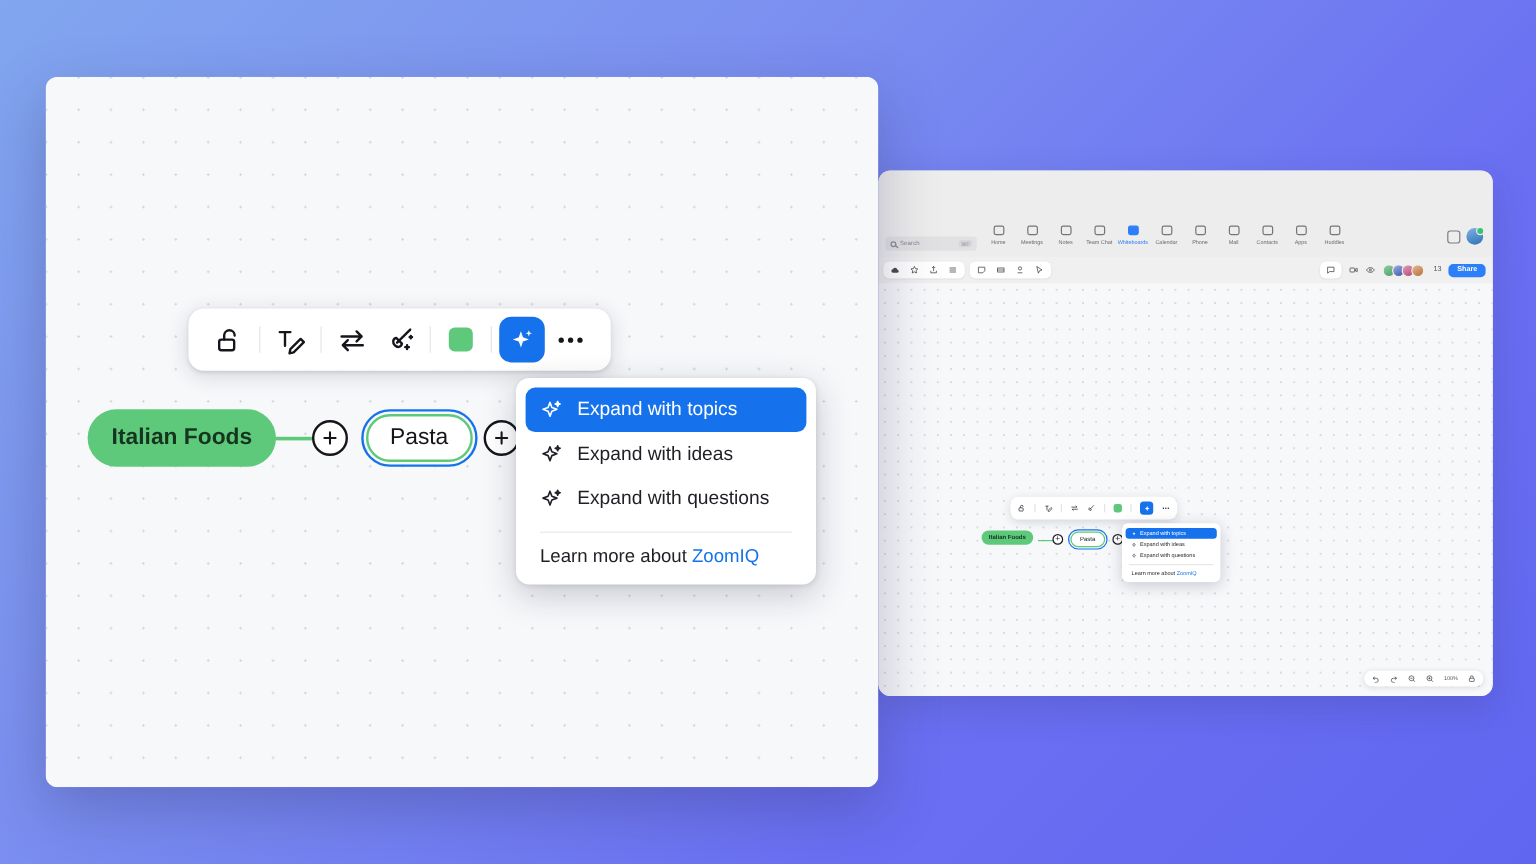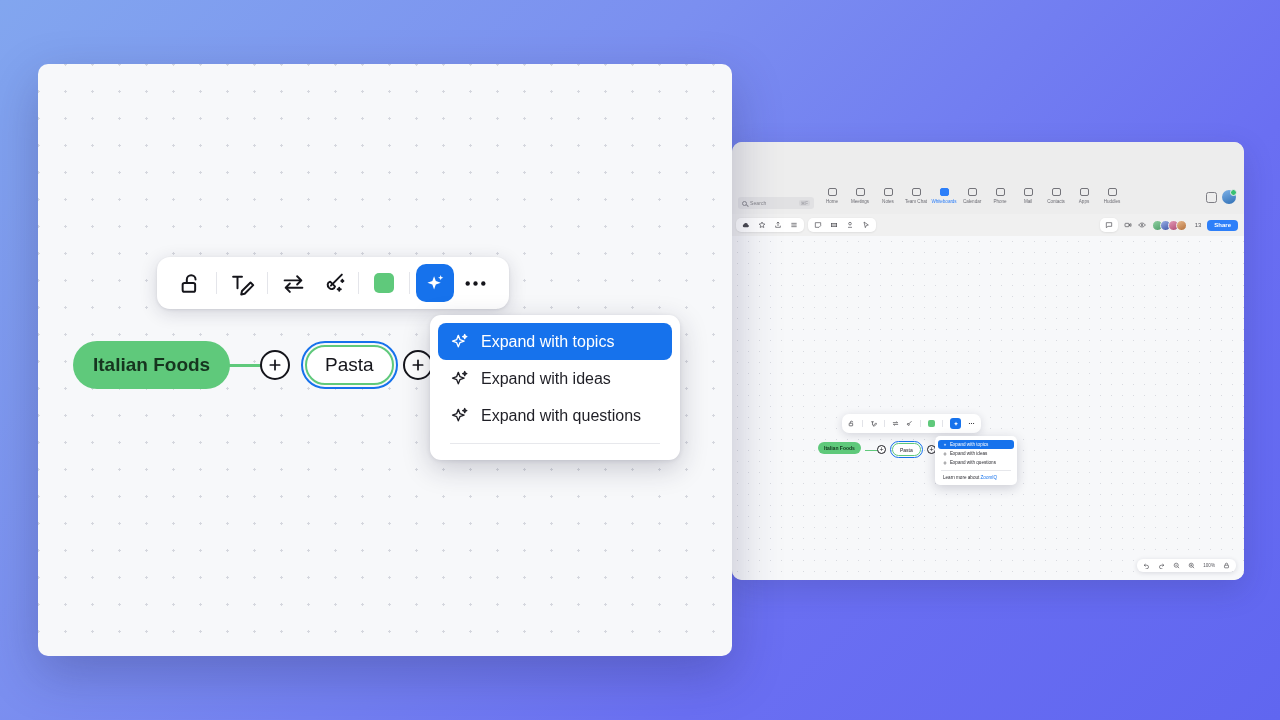--- a/index.html
+++ b/index.html
@@ -655,14 +655,15 @@
     <div class="ai-item">
       <span class="spark">
         <svg viewBox="0 0 24 24" fill="none" stroke="currentColor" stroke-width="1.7" stroke-linejoin="round">
           <path d="M10.5 4.2l2 5.3 5.3 2-5.3 2-2 5.3-2-5.3-5.3-2 5.3-2z"></path>
           <path d="M18.6 3.2l.7 1.9 1.9.7-1.9.7-.7 1.9-.7-1.9-1.9-.7 1.9-.7z"></path>
         </svg>
       </span>
       <span>Expand with questions</span>
     </div>
     <div class="ai-divider"></div>
+    <div class="ai-learn"><span>Learn more about </span><span class="link">ZoomIQ</span></div>
   </div>
 </div>
 
 </body></html>

